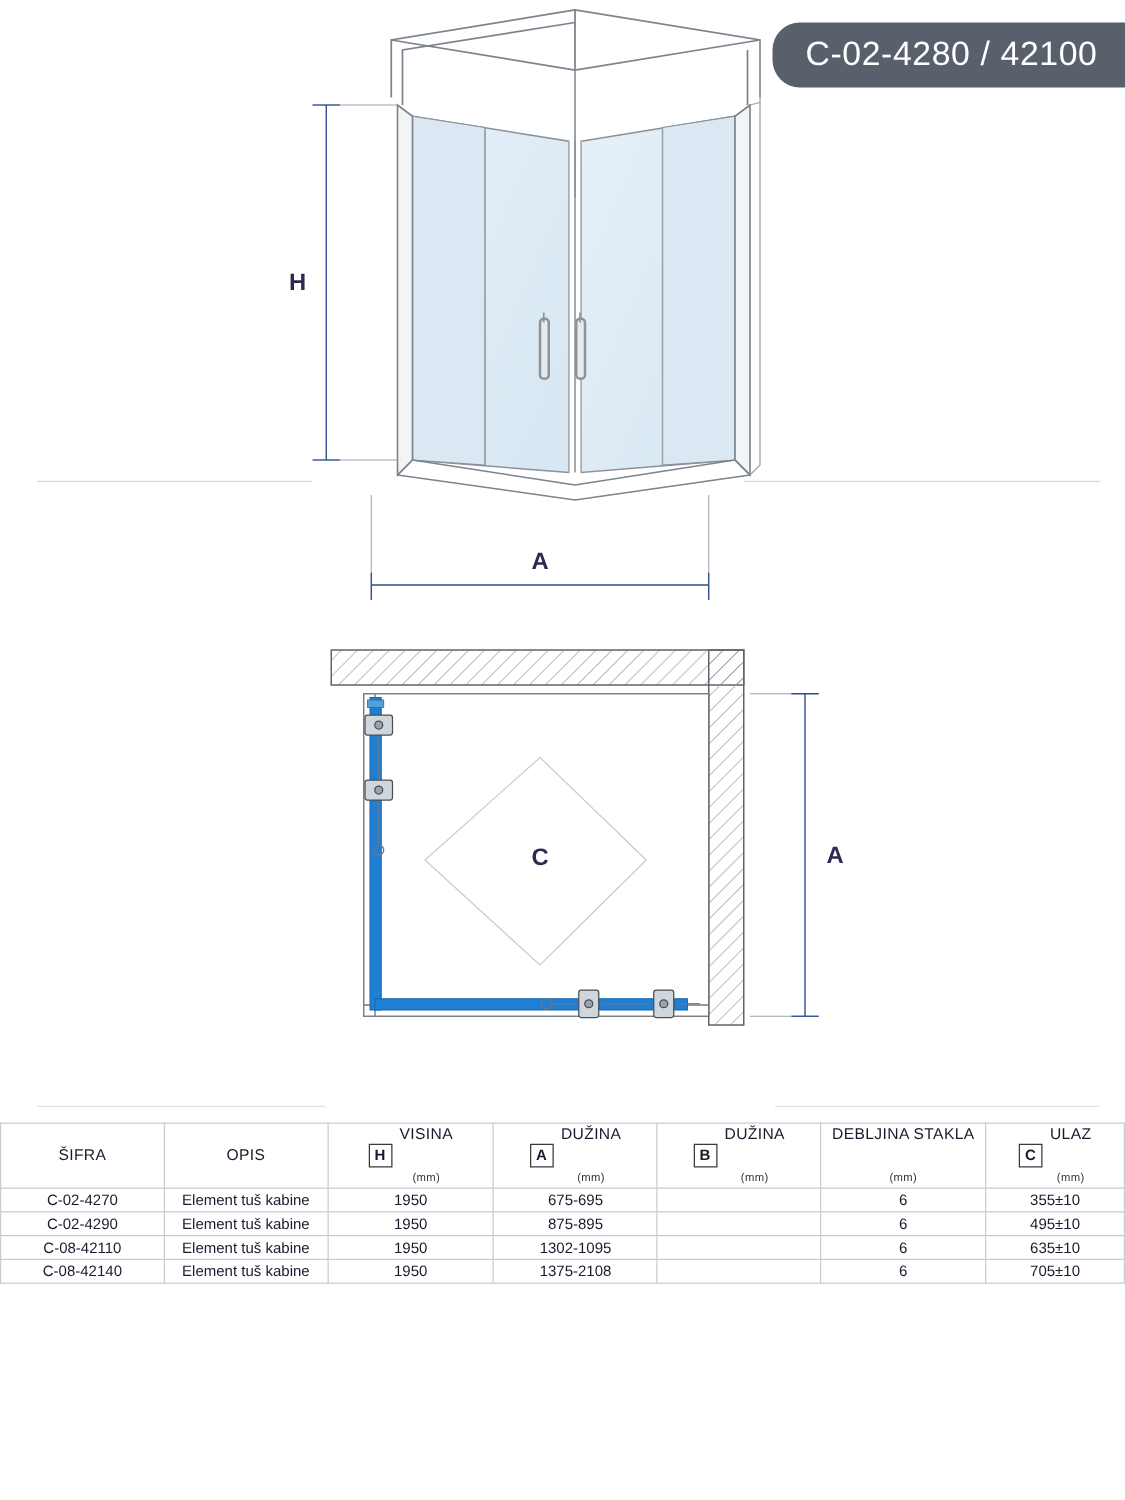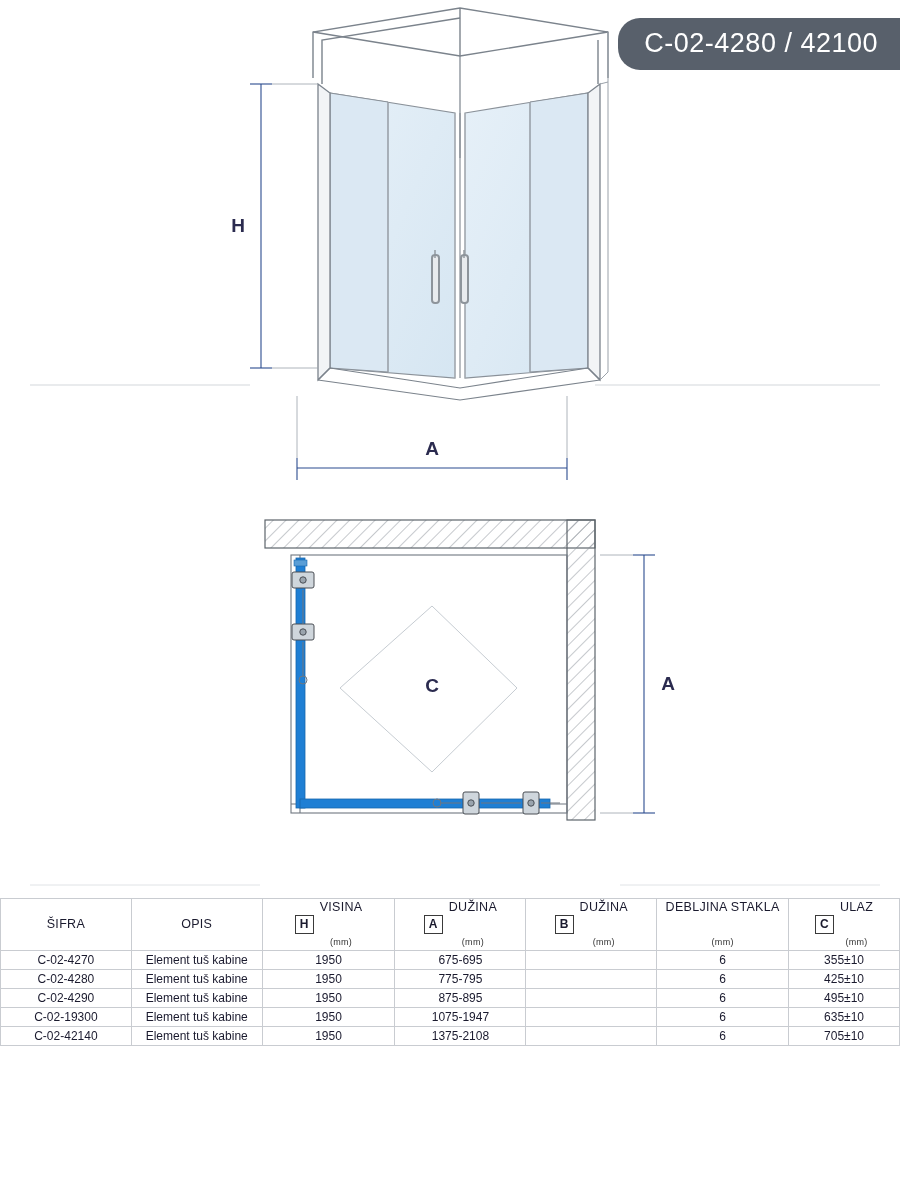--- a/index.html
+++ b/index.html
@@ -310,48 +310,39 @@
       <tr>
         <td>C-02-4270</td>
         <td>Element tuš kabine</td>
         <td>1950</td>
         <td>675-695</td>
         <td></td>
         <td>6</td>
         <td>355±10</td>
       </tr>
       <tr>
-        <td>C-02-4280</td>
-        <td>Element tuš kabine</td>
-        <td>1950</td>
-        <td>775-795</td>
-        <td></td>
-        <td>6</td>
-        <td>425±10</td>
-      </tr>
-      <tr>
         <td>C-02-4290</td>
         <td>Element tuš kabine</td>
         <td>1950</td>
         <td>875-895</td>
         <td></td>
         <td>6</td>
         <td>495±10</td>
       </tr>
       <tr>
-        <td>C-02-19300</td>
+        <td>C-08-42110</td>
         <td>Element tuš kabine</td>
         <td>1950</td>
-        <td>1075-1947</td>
+        <td>1302-1095</td>
         <td></td>
         <td>6</td>
         <td>635±10</td>
       </tr>
       <tr>
-        <td>C-02-42140</td>
+        <td>C-08-42140</td>
         <td>Element tuš kabine</td>
         <td>1950</td>
         <td>1375-2108</td>
         <td></td>
         <td>6</td>
         <td>705±10</td>
       </tr>
     </tbody>
   </table>
 

